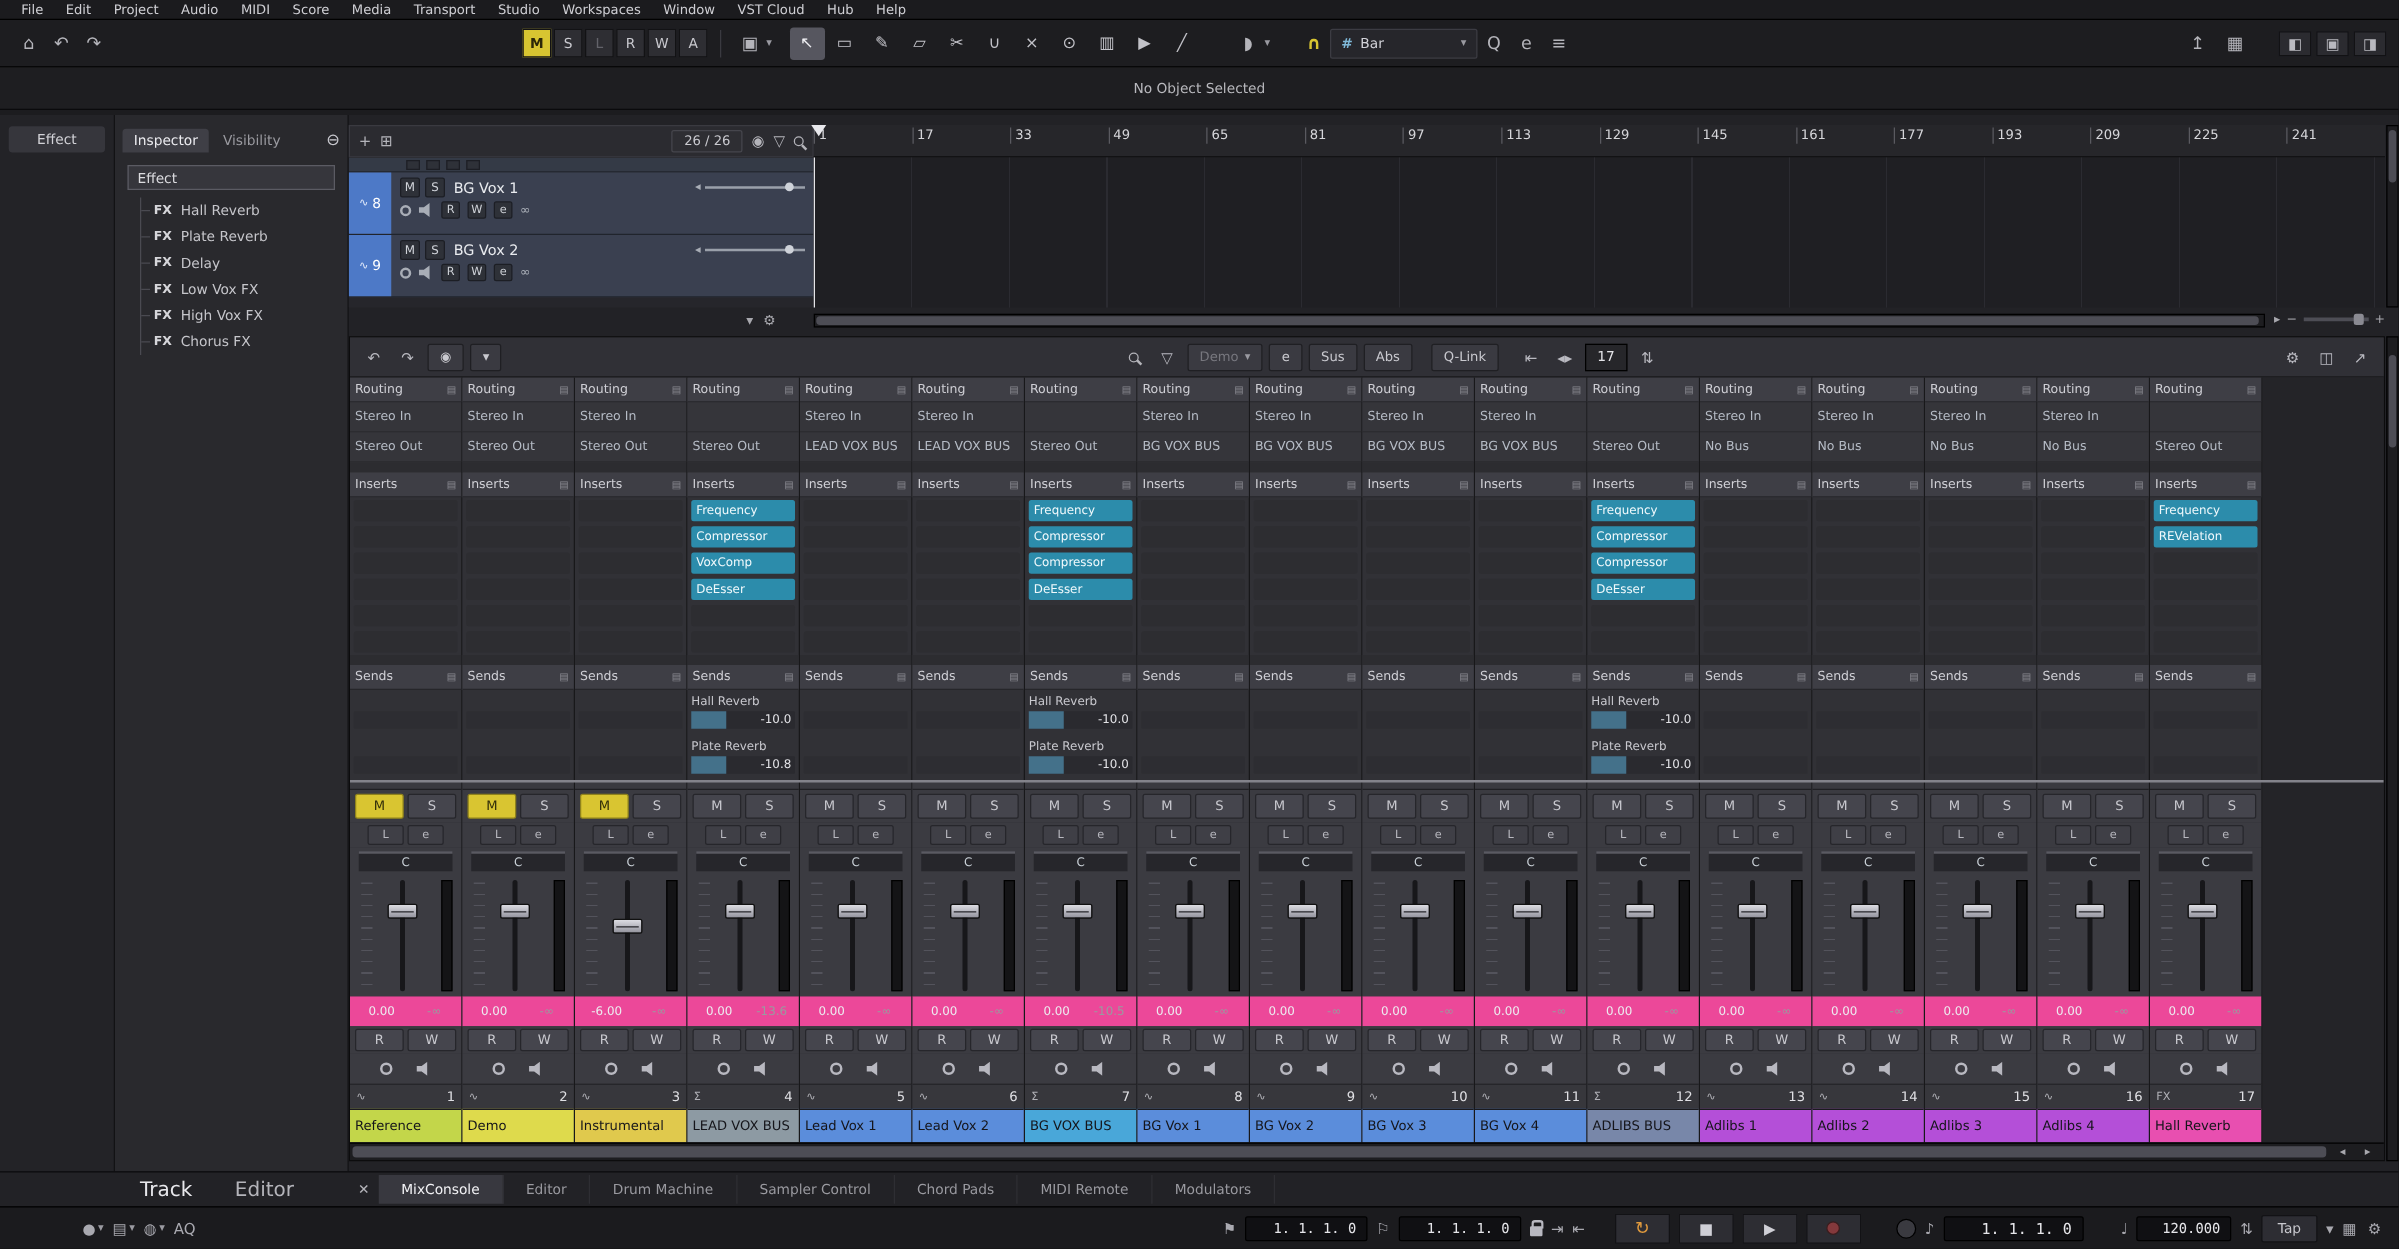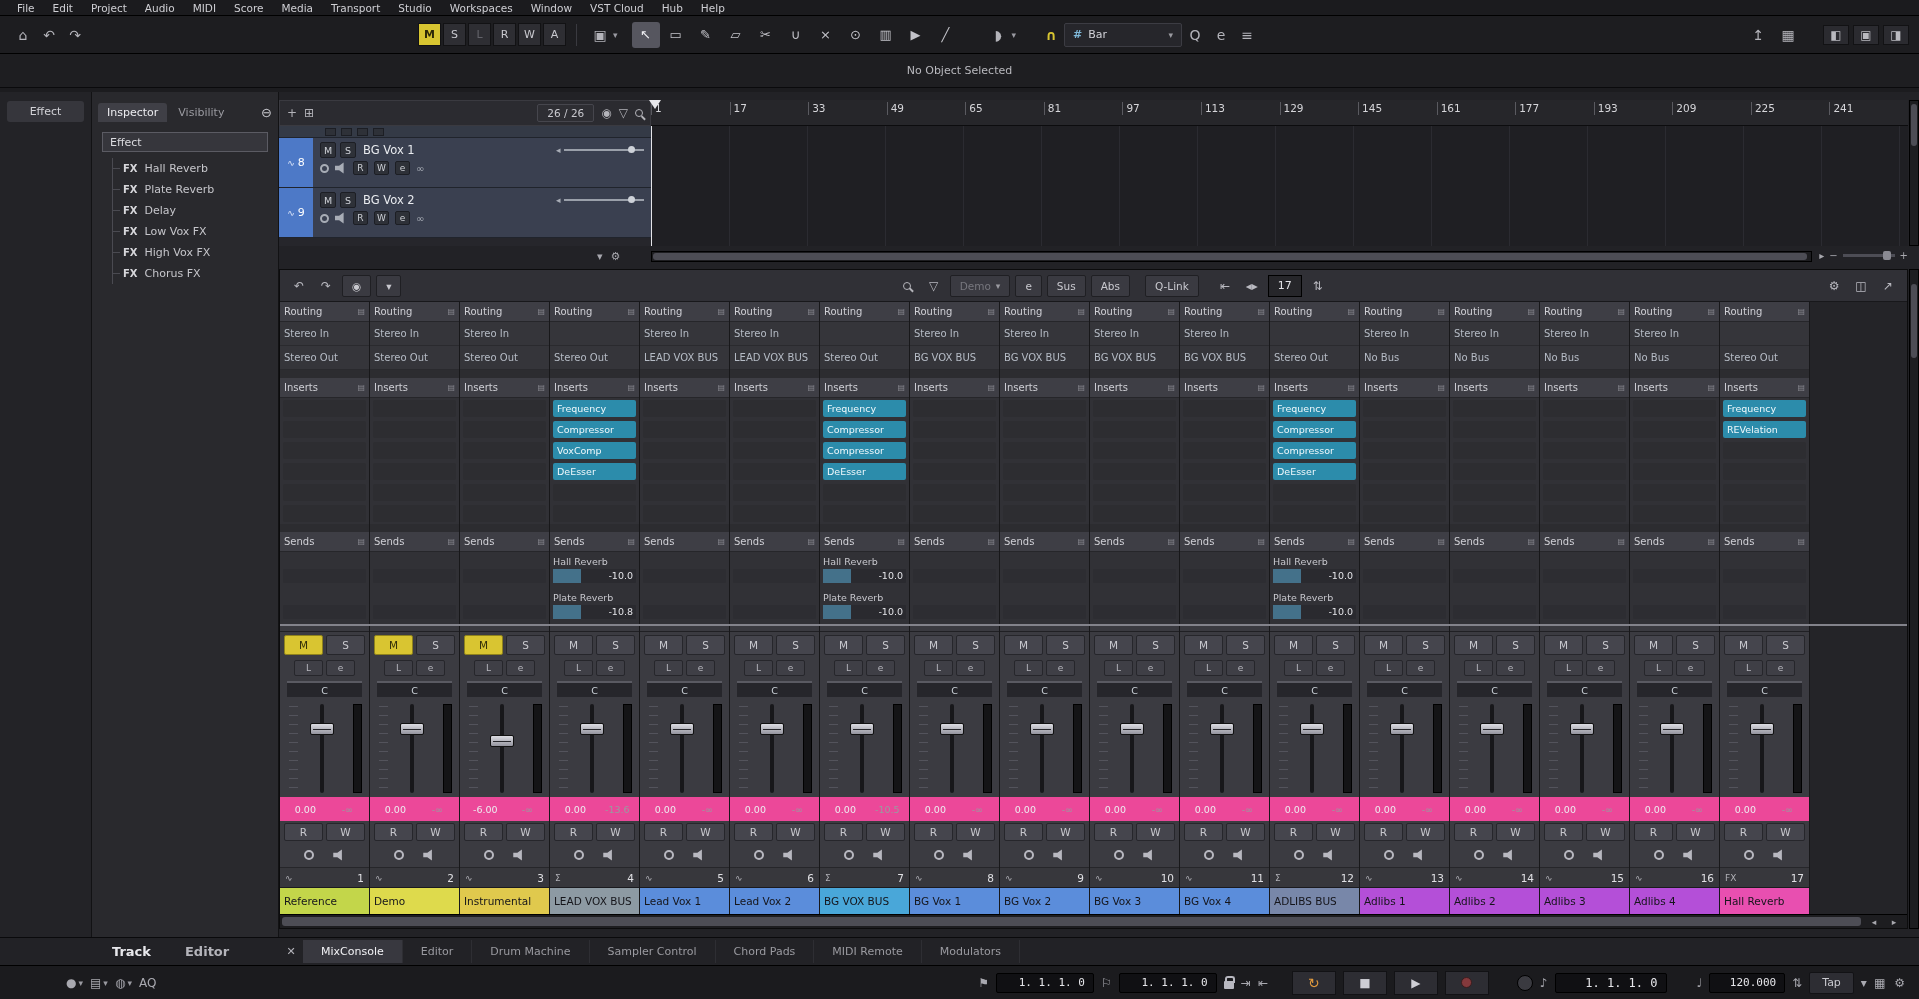--- a/index.html
+++ b/index.html
@@ -143,21 +143,21 @@
 .ch-icon{font-size:9px;color:#b0b0b6;}
 .ch-num{margin-left:auto;font-size:10.5px;color:#e0e0e4;}
 .name-row{height:27px;display:flex;align-items:center;padding:0 4px;font-size:10.5px;color:#15151a;white-space:nowrap;overflow:hidden;border-top:1px solid #1a1a1e;}
 .mix-hscroll{height:14px;background:#1d1d20;border-top:1px solid #000;position:relative;}
 .mh-handle{position:absolute;left:2px;right:46px;top:2px;height:9px;background:#4d4d55;border-radius:3px;}
 .mh-btn{position:absolute;top:1px;width:18px;height:11px;color:#a8a8ae;font-size:9px;display:flex;align-items:center;justify-content:center;}
 .mh-left{right:24px;}.mh-right{right:4px;}
 
 
 .lowertabs{position:absolute;top:937px;left:0;right:0;height:28px;background:#222226;border-top:1px solid #0a0a0c;display:flex;align-items:center;}
-.lz-left{width:279px;display:flex;gap:34px;padding-left:112px;color:#b4b4ba;font-size:13px;font-weight:bold;}
+.lz-left{width:279px;display:flex;gap:34px;padding-left:112px;color:#b4b4ba;font-size:16px;}
 .lz-left .on{color:#e8e8ec;}
 .lz-close{width:24px;text-align:center;color:#b4b4ba;font-size:11px;}
 .lz-tab{padding:5px 18px;color:#9a9aa0;font-size:11px;border-right:1px solid #2e2e33;}
 .lz-tab.on{background:#38383f;color:#f2f2f5;}
 
 
 .transport{position:absolute;top:965px;left:0;right:0;height:34px;background:#1b1b1e;border-top:1px solid #000;display:flex;align-items:center;gap:7px;padding:0 14px;}
 .tp-ico{color:#a9a9b0;font-size:12px;display:flex;align-items:center;gap:2px;}
 .disp{background:#101013;border:1px solid #000;border-radius:2px;height:20px;line-height:18px;padding:0 8px;font-family:"DejaVu Sans Mono","Liberation Mono",monospace;font-size:11px;color:#e6e6ea;min-width:98px;text-align:right;}
 .disp.big{font-size:12px;min-width:112px;}

